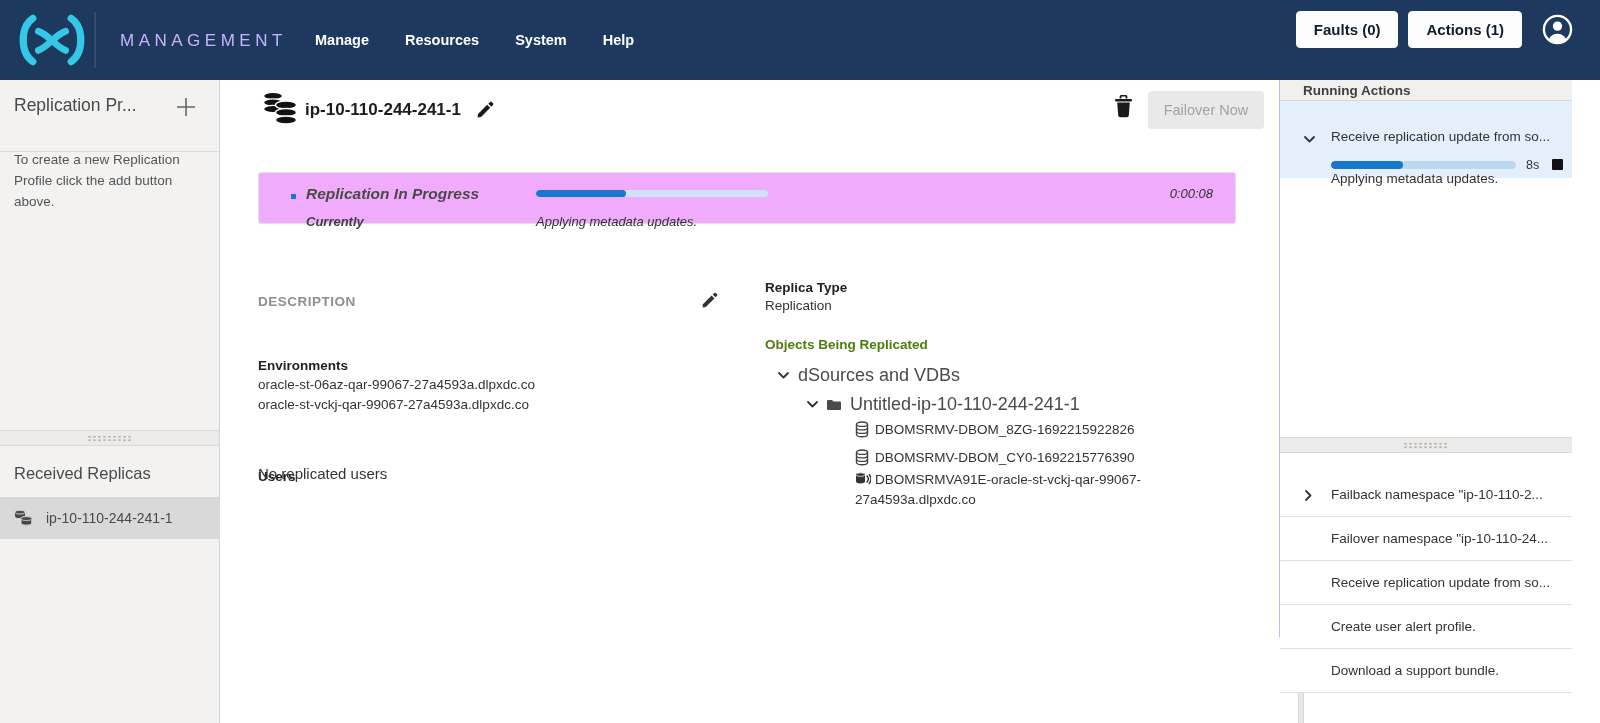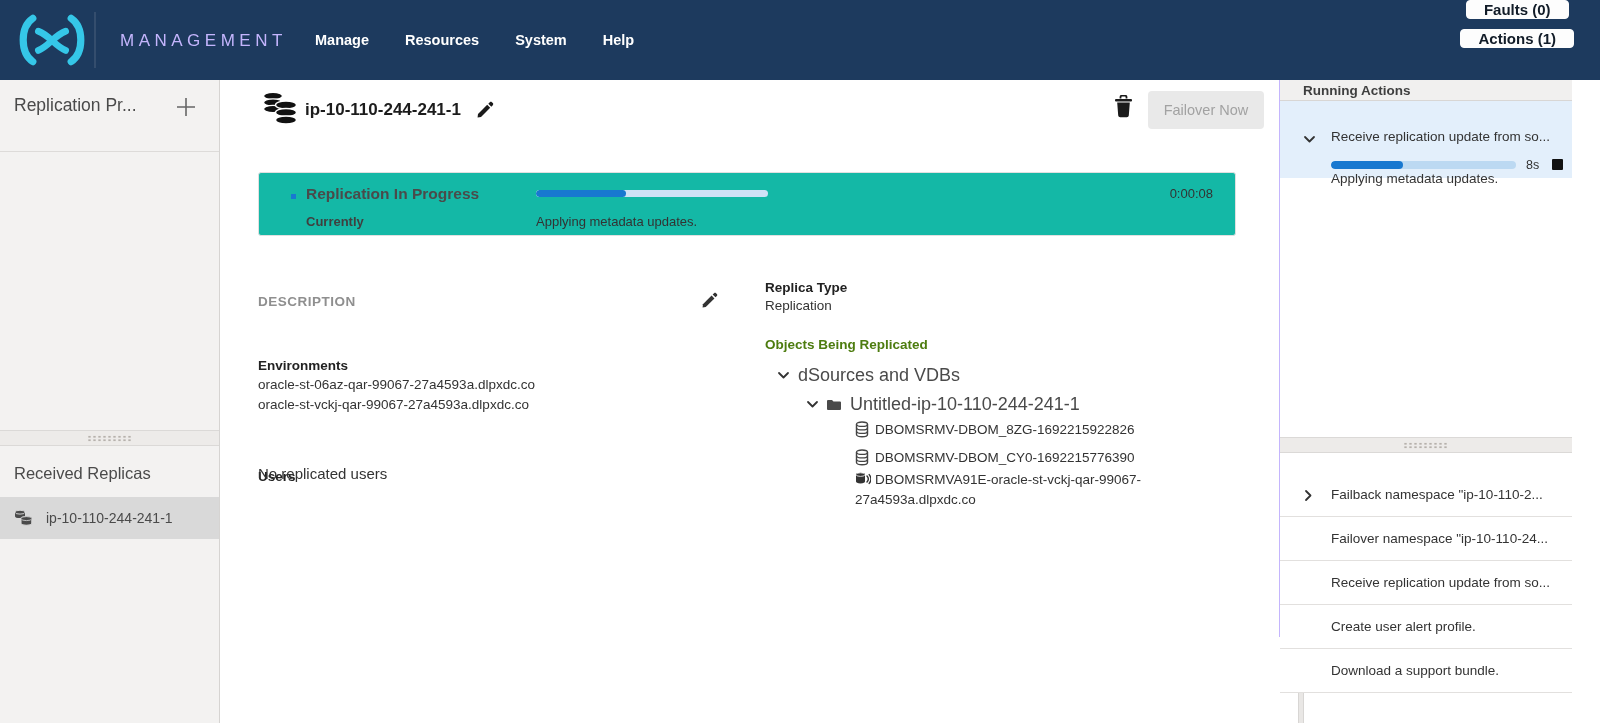--- a/index.html
+++ b/index.html
@@ -6,21 +6,21 @@
   html,body { width:1600px; height:723px; background:#fff; font-family:"Liberation Sans", sans-serif; }
   #root { position:relative; width:1600px; height:723px; overflow:hidden; background:#fff; }
 
   
   .navbar { position:absolute; left:0; top:0; width:1600px; height:80px; background:#1d3a5e; }
   .logo { position:absolute; left:12px; top:14px; }
   .brand-divider { position:absolute; left:94px; top:12px; width:2px; height:56px; background:#46587338; background:#475d7a; opacity:.55; }
   .brand { position:absolute; left:120px; top:1px; height:92px; line-height:80px; color:#c4b5fd; font-size:17px; letter-spacing:4.5px; font-weight:400; }
   .nav-menu { position:absolute; left:315px; top:0; height:80px; display:flex; align-items:center; gap:36px; }
   .nav-item { color:#fff; font-size:14.5px; font-weight:bold; cursor:pointer; }
-  .nav-right { position:absolute; right:26px; top:0; height:58px; display:flex; align-items:center; gap:10px;flex-direction:column; }
+  .nav-right { position:absolute; right:26px; top:0; height:58px; display:flex; align-items:center; gap:10px; }
   .nav-btn { height:37px; padding:0 17px; background:#fdfdfd; border:1px solid #fdfdfd; border-radius:4px; font-family:"Liberation Sans", sans-serif; font-size:15px; font-weight:bold; color:#121c28; cursor:pointer; }
   .avatar { margin-left:9px; width:33px; height:33px; cursor:pointer; }
 
   
   .sidebar { position:absolute; left:0; top:80px; width:220px; height:643px; background:#f3f2f1; border-right:1px solid #d6d4d2; }
   .sidebar-header { position:absolute; left:0; top:0; width:100%; height:72px; border-bottom:1px solid #ddDBD9; border-bottom:1px solid #dddbd9; }
   .sidebar-title { position:absolute; left:14px; top:15px; font-size:17.5px; color:#4a4a4a; }
   .add-btn { position:absolute; right:22px; top:16px; width:22px; height:22px; cursor:pointer; }
   .sidebar-help { position:absolute; left:14px; top:70px; width:192px; font-size:13.5px; line-height:1.55; color:#555; }
   .splitter { position:absolute; left:0; width:100%; height:16px; background:#edebE9; background:#edebe9; border-top:1px solid #dbd9d7; border-bottom:1px solid #dbd9d7; display:flex; align-items:center; justify-content:center; cursor:row-resize; }
@@ -32,21 +32,21 @@
   .replica-item .r-label { margin-left:13px; font-size:14px; color:#4a4a4a; }
 
   
   .main { position:absolute; left:221px; top:80px; width:1075px; height:643px; background:#fff; }
   .main-head-icon { position:absolute; left:41px; top:11px; }
   .main-title { position:absolute; left:84px; top:20px; font-size:17px; font-weight:bold; color:#1c1c1c; }
   .title-edit { position:absolute; left:256px; top:21px; cursor:pointer; }
   .trash-btn { position:absolute; left:893px; top:15px; cursor:pointer; }
   .failover-btn { position:absolute; left:927px; top:11px; width:116px; height:38px; background:#e9e9e9; border:none; border-radius:4px; color:#a2a2a2; font-family:"Liberation Sans", sans-serif; font-size:14.5px; }
 
-  .progress-card { position:absolute; left:37px; top:92px; width:978px; height:64px; background:#14b8a6; border:1px solid #e0e0e0; border-radius:3px; }
+  .progress-card { position:absolute; left:37px; top:92px; width:978px; height:52px; background:#f0abfc; border:1px solid #e0e0e0; border-radius:3px;font-style:italic; }
   .pc-bullet { position:absolute; left:32px; top:21px; width:5px; height:5px; background:#1878d0; }
   .pc-title { position:absolute; left:47px; top:12px; font-size:15.5px; font-weight:bold; color:#4a4a4a; }
   .pc-track { position:absolute; left:277px; top:17px; width:232px; height:7px; border-radius:4px; background:#cfe2f6; overflow:hidden; }
   .pc-fill { height:100%; background:#1878d0; border-radius:4px; }
   .pc-timer { position:absolute; right:22px; top:13px; font-size:13px; color:#333; }
   .pc-currently { position:absolute; left:47px; top:41px; font-size:13px; font-weight:bold; color:#3f3f3f; }
   .pc-status { position:absolute; left:277px; top:41px; font-size:13px; color:#333; }
 
   .desc-label { position:absolute; left:37px; top:214px; font-size:13.5px; font-weight:bold; color:#8f8f8f; letter-spacing:.5px; }
   .desc-edit { position:absolute; left:481px; top:212px; cursor:pointer; }
@@ -127,20 +127,21 @@
     </div>
   </div>
 
   <div class="sidebar">
     <div class="sidebar-header">
       <span class="sidebar-title">Replication Pr...</span>
       <svg class="add-btn" viewBox="0 0 22 22">
         <path d="M11 2 V20 M2 11 H20" stroke="#666" stroke-width="1.6" fill="none"></path>
       </svg>
     </div>
+    <div class="sidebar-help">To create a new Replication Profile click the add button above.</div>
     <div class="splitter sb-splitter">
         <div class="grip"></div>
       </div>
     <div class="received-title">Received Replicas</div>
     <div class="replica-item">
       <svg class="r-icon" width="19" height="17" viewBox="0 0 19 17">
         <g fill="#4a4a4a">
           <path d="M1 2.2 a5 1.9 0 0 1 10 0 v4 a5 1.9 0 0 1 -10 0 z"></path>
           <ellipse cx="6" cy="2.2" rx="5" ry="1.9" stroke="#f3f2f1" stroke-width="0.8"></ellipse>
           <path d="M7 8.6 a5.4 2 0 0 1 10.8 0 v4.6 a5.4 2 0 0 1 -10.8 0 z" stroke="#d9d9d9" stroke-width="1.1"></path>

